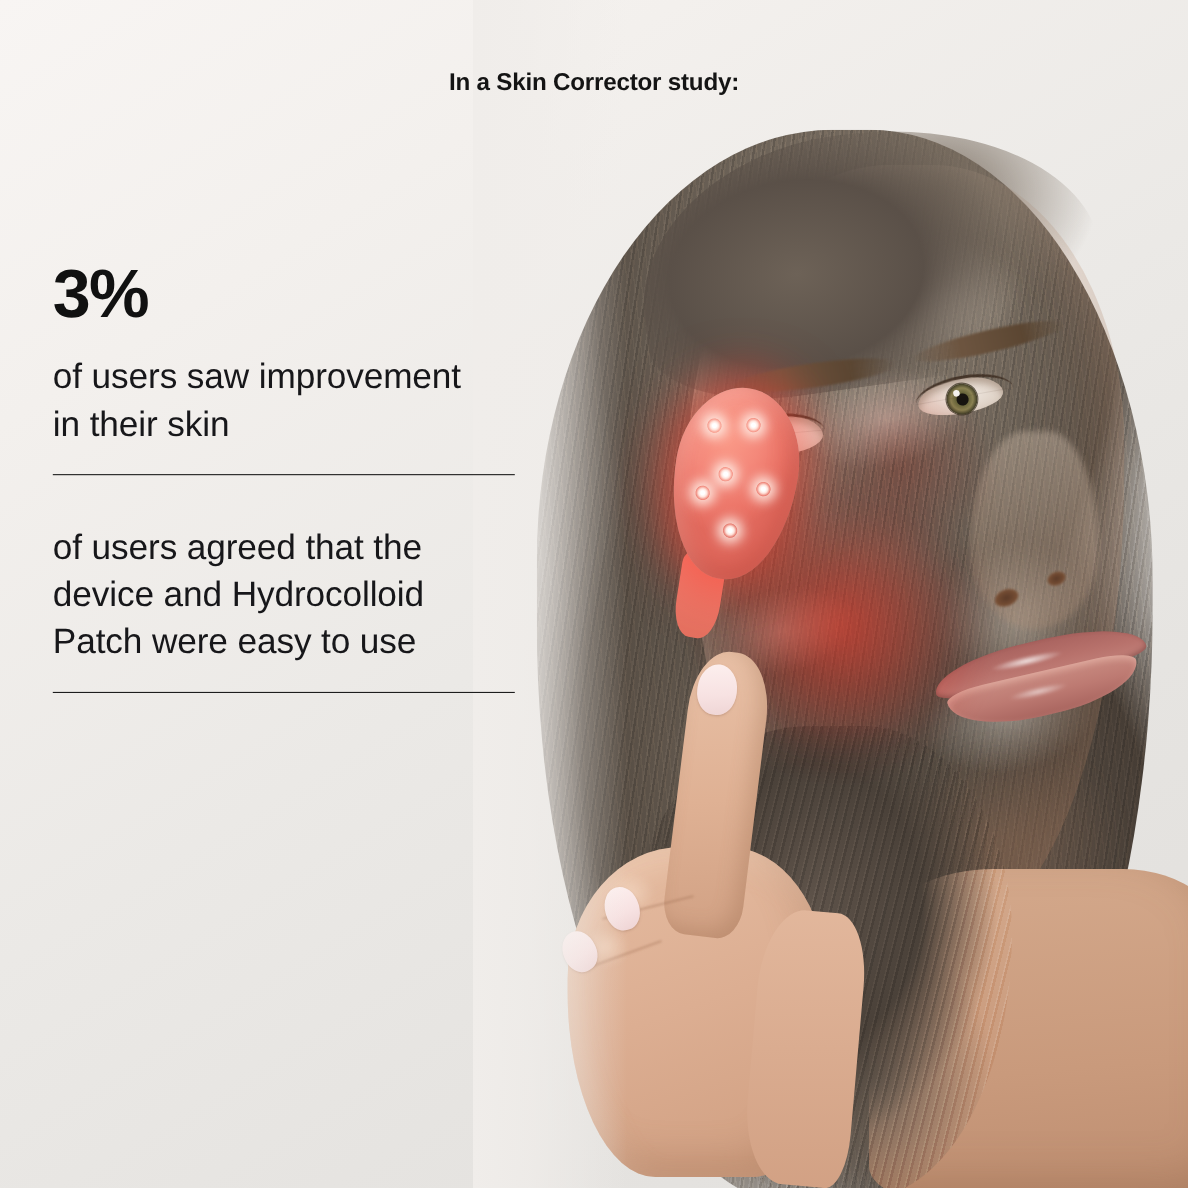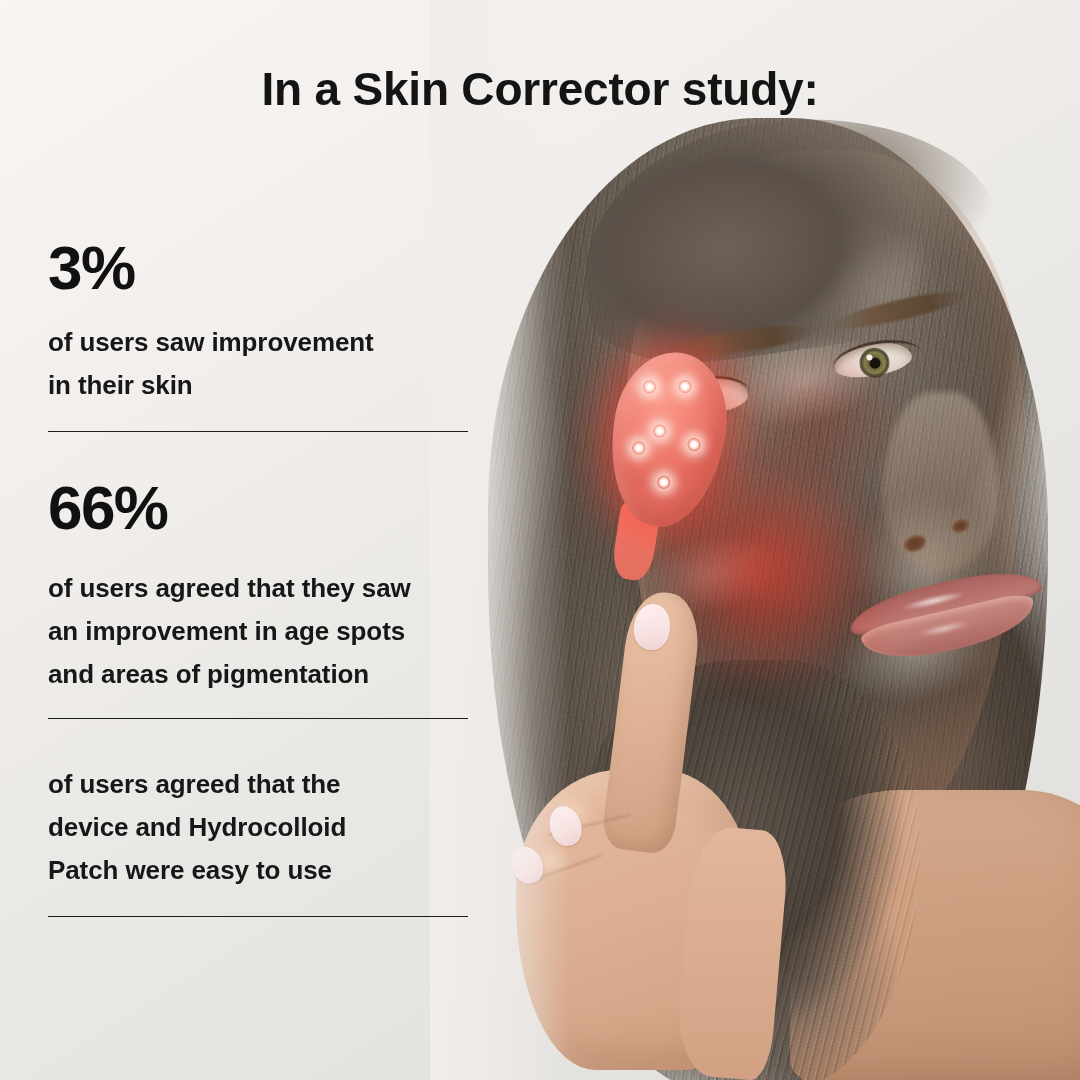--- a/index.html
+++ b/index.html
@@ -304,31 +304,31 @@
     position:absolute; left:0; top:0; width:140px; height:1080px;
     background:linear-gradient(90deg,
       rgba(240,237,234,1) 0%, rgba(240,237,234,.75) 38%, rgba(240,237,234,0) 100%);
     pointer-events:none;
   }
 
   
   .heading {
     position:absolute; left:0; top:62px; width:1080px;
     text-align:center;
-    font-size:46px; font-weight:600; letter-spacing:-.2px;
+    font-size:22px; font-weight:600; letter-spacing:-.2px;
     color:#141414;
   }
   .stats { position:absolute; left:48px; top:236px; width:420px; }
   .stat { position:relative; }
   .stat .pct {
     font-size:62px; font-weight:700; letter-spacing:-1.6px;
     color:#111111; line-height:1.02;
   }
   .stat .body {
-    font-size:26px; font-weight:700; line-height:43px;
+    font-size:32px; font-weight:400; line-height:43px;
     color:#17171a; letter-spacing:-.1px;
     white-space:pre-line;
   }
   .rule {
     width:420px; height:0;
     border-top:1.6px solid #1d1d1d;
   }
   .s1 .pct  { margin-bottom:22px; }
   .s1 .body { margin-bottom:24px; }
   .s1 .rule { margin-bottom:44px; }
@@ -425,27 +425,20 @@
 
   <div class="stats">
 
     <div class="stat s1">
       <div class="pct">3%</div>
       <div class="body">of users saw improvement
 in their skin</div>
       <div class="rule"></div>
     </div>
 
-    <div class="stat s2">
-      <div class="pct">66%</div>
-      <div class="body">of users agreed that they saw
-an improvement in age spots
-and areas of pigmentation</div>
-      <div class="rule"></div>
-    </div>
 
     <div class="stat s3">
       <div class="body">of users agreed that the
 device and Hydrocolloid
 Patch were easy to use</div>
       <div class="rule"></div>
     </div>
 
   </div>
 

